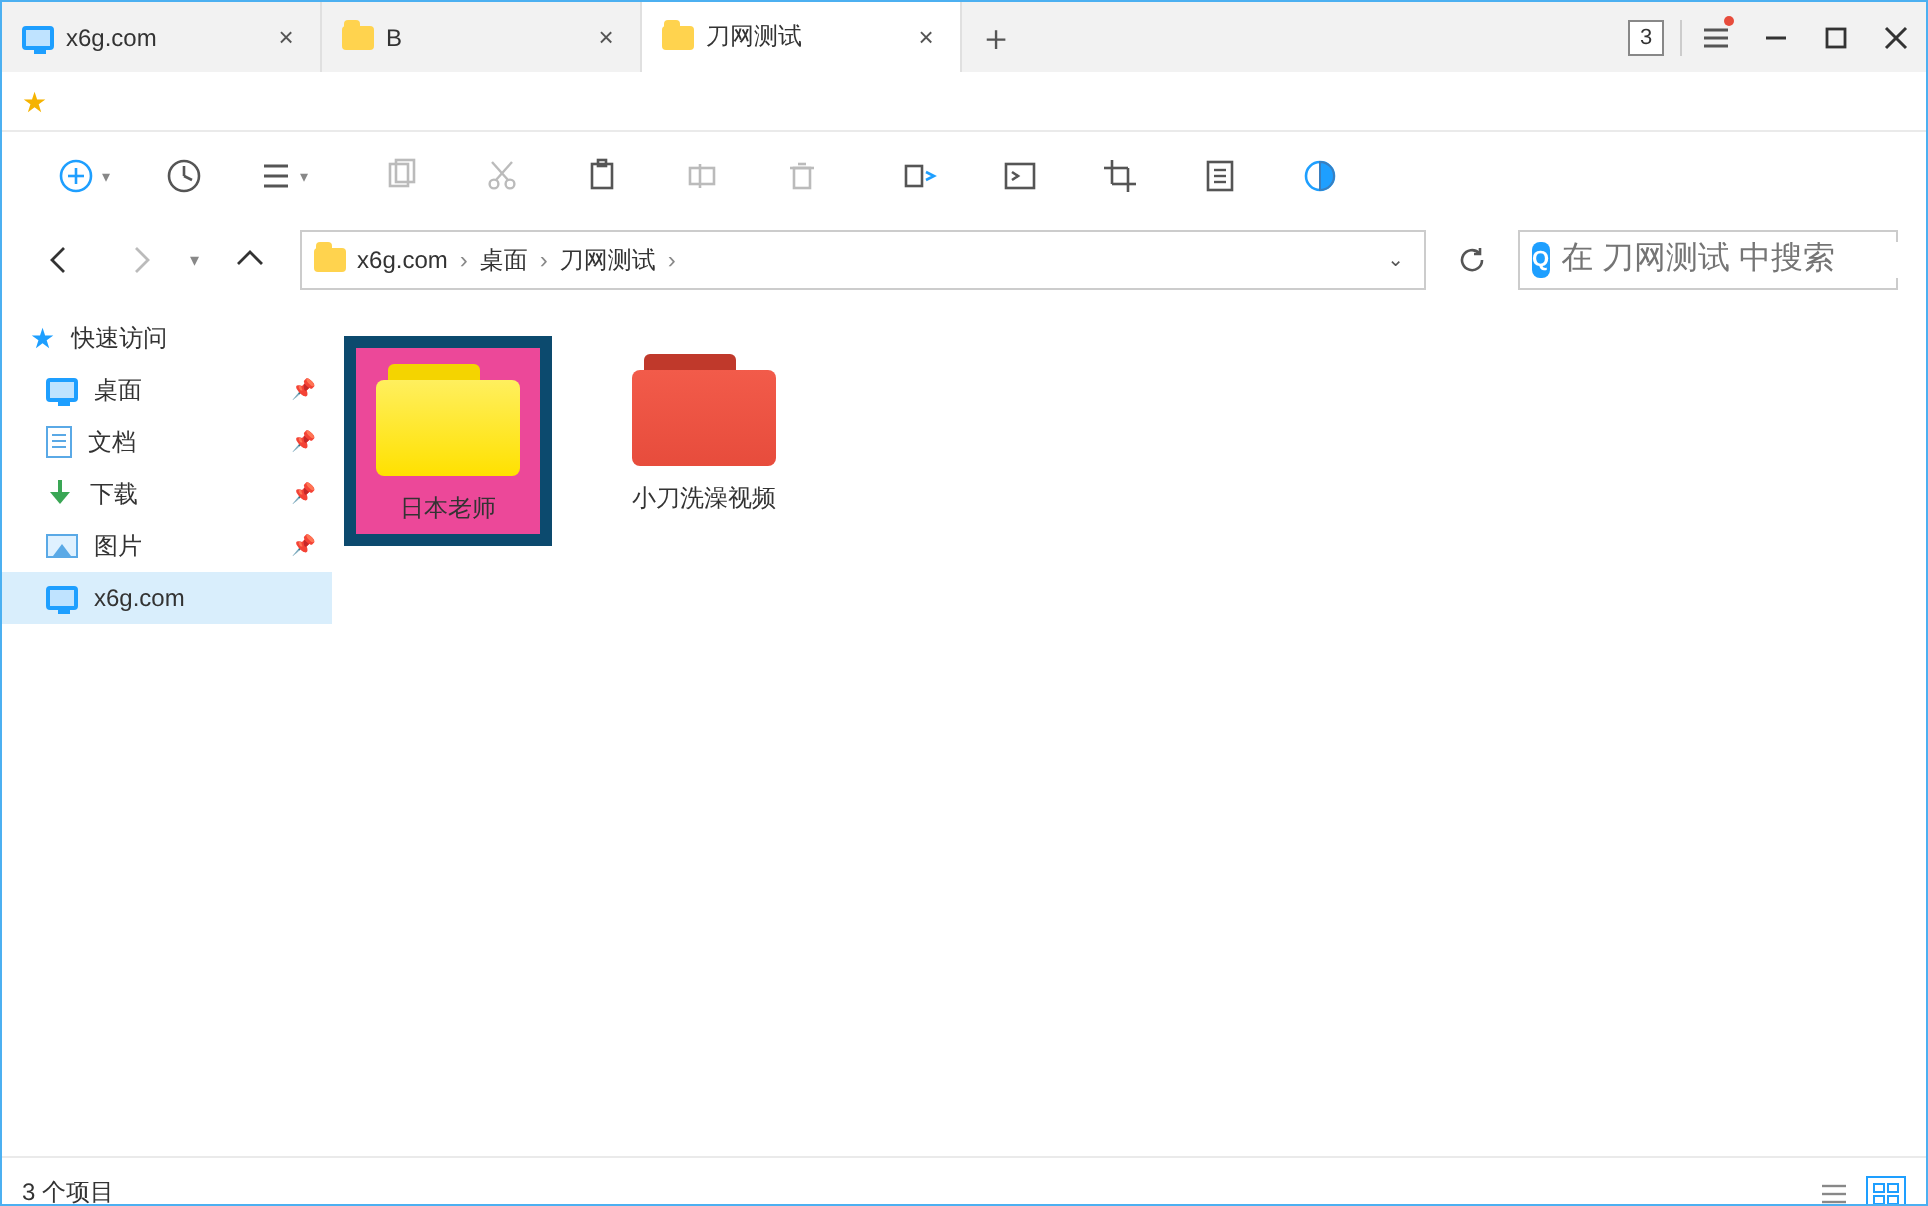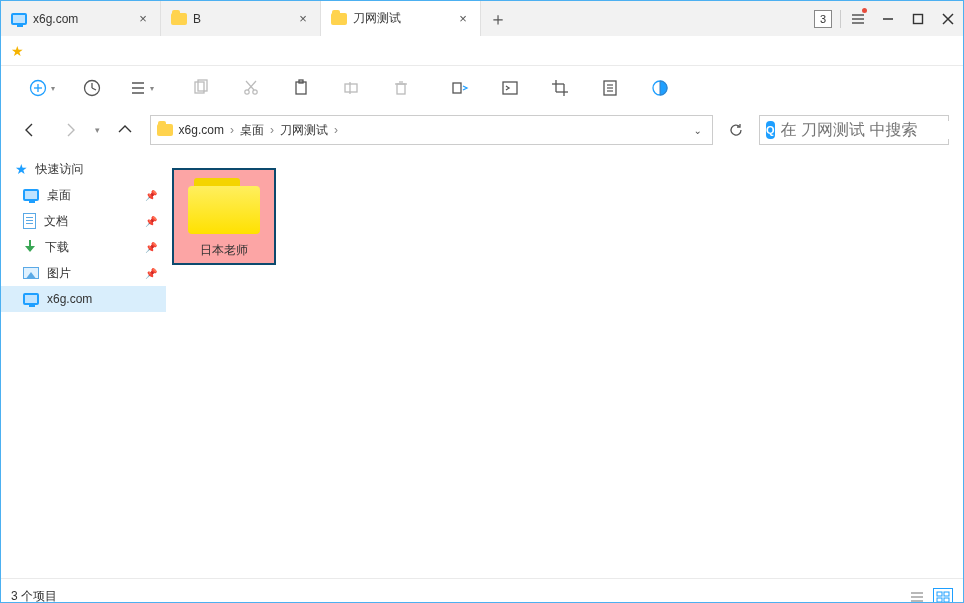--- a/index.html
+++ b/index.html
@@ -55,21 +55,21 @@
 .body { display:flex; height: calc(100% - 35px - 30px - 44px - 40px - 24px); }
 .sidebar { width: 165px; border-right: none; padding-top:6px; }
 .sb-item { display:flex; align-items:center; height:26px; padding:0 8px 0 22px; gap:8px; cursor:pointer; position:relative; }
 .sb-item.selected { background:#d9eefc; }
 .sb-item.header { padding-left:14px; }
 .sb-item .pin { position:absolute; right:8px; color:#999; font-size:10px; }
 .sb-spacer { height:8px; }
 
 .content { flex:1; padding:18px 6px; display:flex; gap:24px; align-items:flex-start; }
 .item { width:104px; display:flex; flex-direction:column; align-items:center; cursor:pointer; padding:4px; border:1px solid transparent; }
-.item.selected { border:2px solid #0c4a6e; background:#fca5a5; }
+.item.selected { border:6px solid #0c4a6e; background:#ec4899; }
 .foldericon { width:72px; height:60px; position:relative; margin-bottom:8px; }
 .foldericon .back { position:absolute; left:6px; top:4px; width:46px; height:14px; border-radius:3px 3px 0 0; }
 .foldericon .front { position:absolute; left:0; top:12px; width:72px; height:48px; border-radius:4px; }
 .f-yellow .back { background:#f4d400; }
 .f-yellow .front { background: linear-gradient(#ffef5e,#ffe100); }
 .f-red .back { background:#c0392b; }
 .f-red .front { background: linear-gradient(#f25b4a,#e74c3c); }
 .f-pink .back { background:#e0528e; }
 .f-pink .front { background: linear-gradient(#ff8fb8,#f772a5); }
 .item .lbl { text-align:center; white-space:nowrap; }
@@ -334,20 +334,27 @@
   </div>
 
   <div class="content">
     <div class="item selected">
       <div class="foldericon f-yellow">
           <div class="back"></div>
           <div class="front"></div>
         </div>
       <span class="lbl">日本老师</span>
     </div>
+    <div class="item">
+      <div class="foldericon f-red">
+          <div class="back"></div>
+          <div class="front"></div>
+        </div>
+      <span class="lbl">小刀洗澡视频</span>
+    </div>
   </div>
 </div>
 
 <div class="status">
   <span>3 个项目</span>
   <div class="right">
     <div class="viewbtn">
         <svg width="14" height="12" viewBox="0 0 14 12" fill="none">
           <line x1="1" y1="2" x2="13" y2="2" stroke="#888" stroke-width="1.2"></line>
           <line x1="1" y1="6" x2="13" y2="6" stroke="#888" stroke-width="1.2"></line>

